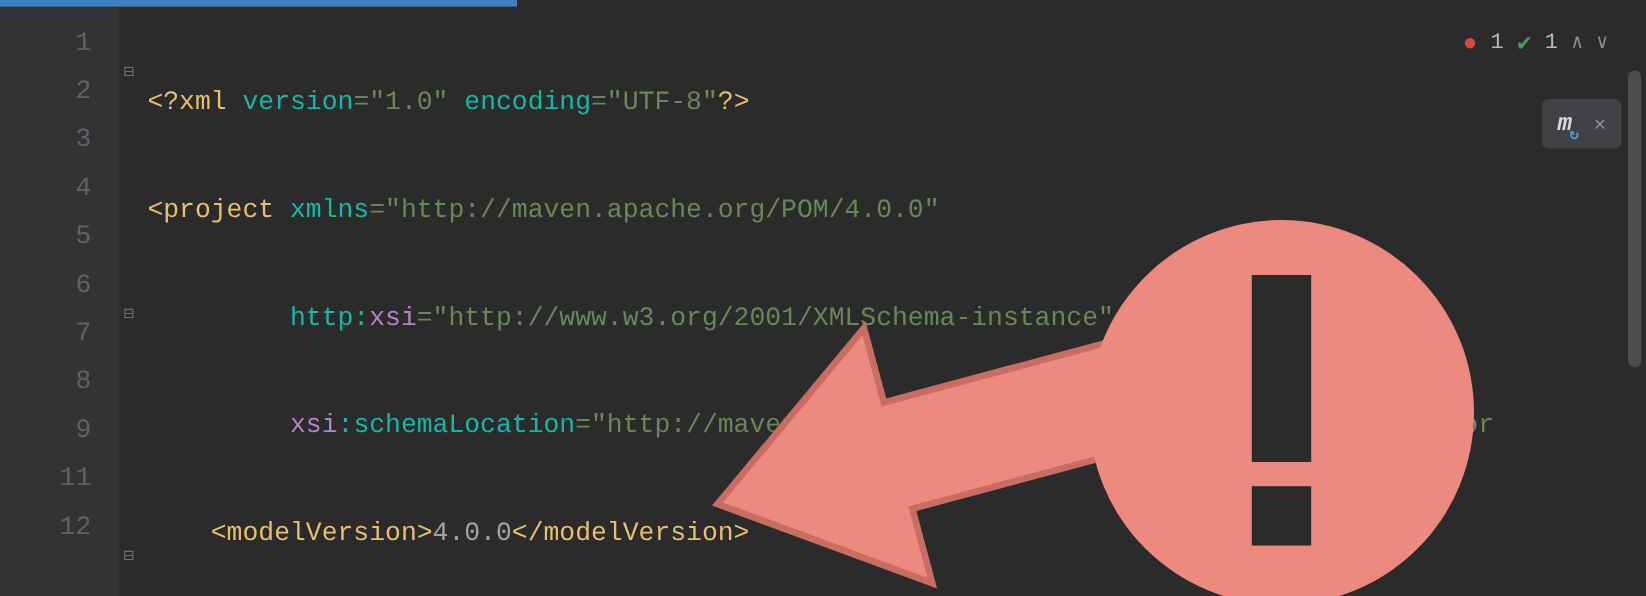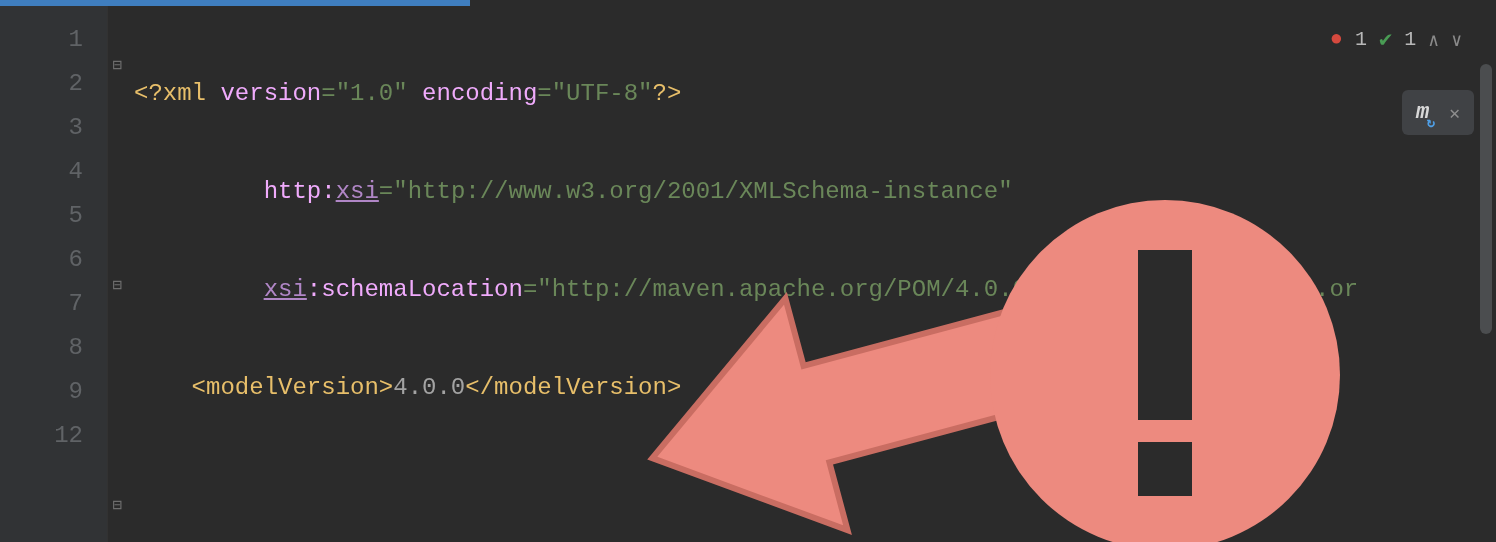--- a/index.html
+++ b/index.html
@@ -69,22 +69,22 @@
   }
   .code {
     padding-top: 18px;
     padding-left: 6px;
     white-space: pre;
     flex: 1;
     overflow: hidden;
   }
   .code .line { height: 44px; line-height: 44px; }
   .tag { color: #e8bf6a; }
-  .attr { color: #f0abfc; }
-  .ns { color: #b086c6; text-decoration: underline; }
+  .attr { color: #14b8a6; }
+  .ns { color: #b086c6; }
   .str { color: #6a8759; }
   .txt { color: #a3a3a3; }
 
   .inspection {
     position: absolute;
     top: 26px;
     right: 34px;
     display: flex;
     align-items: center;
     gap: 12px;
@@ -181,29 +181,31 @@
   <div class="gutter">
     <div class="ln">1</div>
     <div class="ln">2</div>
     <div class="ln">3</div>
     <div class="ln">4</div>
     <div class="ln">5</div>
     <div class="ln">6</div>
     <div class="ln">7</div>
     <div class="ln">8</div>
     <div class="ln">9</div>
+    <div class="ln">11</div>
     <div class="ln">12</div>
   </div>
   <div class="fold-col">
     <span class="fold-mark" style="top:59px">⊟</span>
     <span class="fold-mark" style="top:279px">⊟</span>
     <span class="fold-mark" style="top:499px">⊟</span>
   </div>
   <div class="code">
     <div class="line"><span class="tag">&lt;?</span><span class="tag">xml </span><span class="attr">version</span><span class="str">=</span><span class="str">"1.0"</span><span> </span><span class="attr">encoding</span><span class="str">=</span><span class="str">"UTF-8"</span><span class="tag">?&gt;</span></div>
+    <div class="line"><span class="tag">&lt;</span><span class="tag">project </span><span class="attr">xmlns</span><span class="str">=</span><span class="str">"http://maven.apache.org/POM/4.0.0"</span></div>
     <div class="line"><span>         </span><span class="attr">http:</span><span class="ns">xsi</span><span class="str">=</span><span class="str">"http://www.w3.org/2001/XMLSchema-instance"</span></div>
     <div class="line"><span>         </span><span class="ns">xsi</span><span class="attr">:</span><span class="attr">schemaLocation</span><span class="str">=</span><span class="str">"http://maven.apache.org/POM/4.0.0 http://maven.apache.or</span></div>
     <div class="line"><span>    </span><span class="tag">&lt;</span><span class="tag">modelVersion</span><span class="tag">&gt;</span><span class="txt">4.0.0</span><span class="tag">&lt;/</span><span class="tag">modelVersion</span><span class="tag">&gt;</span></div>
     
     
     
     
     
     
     

